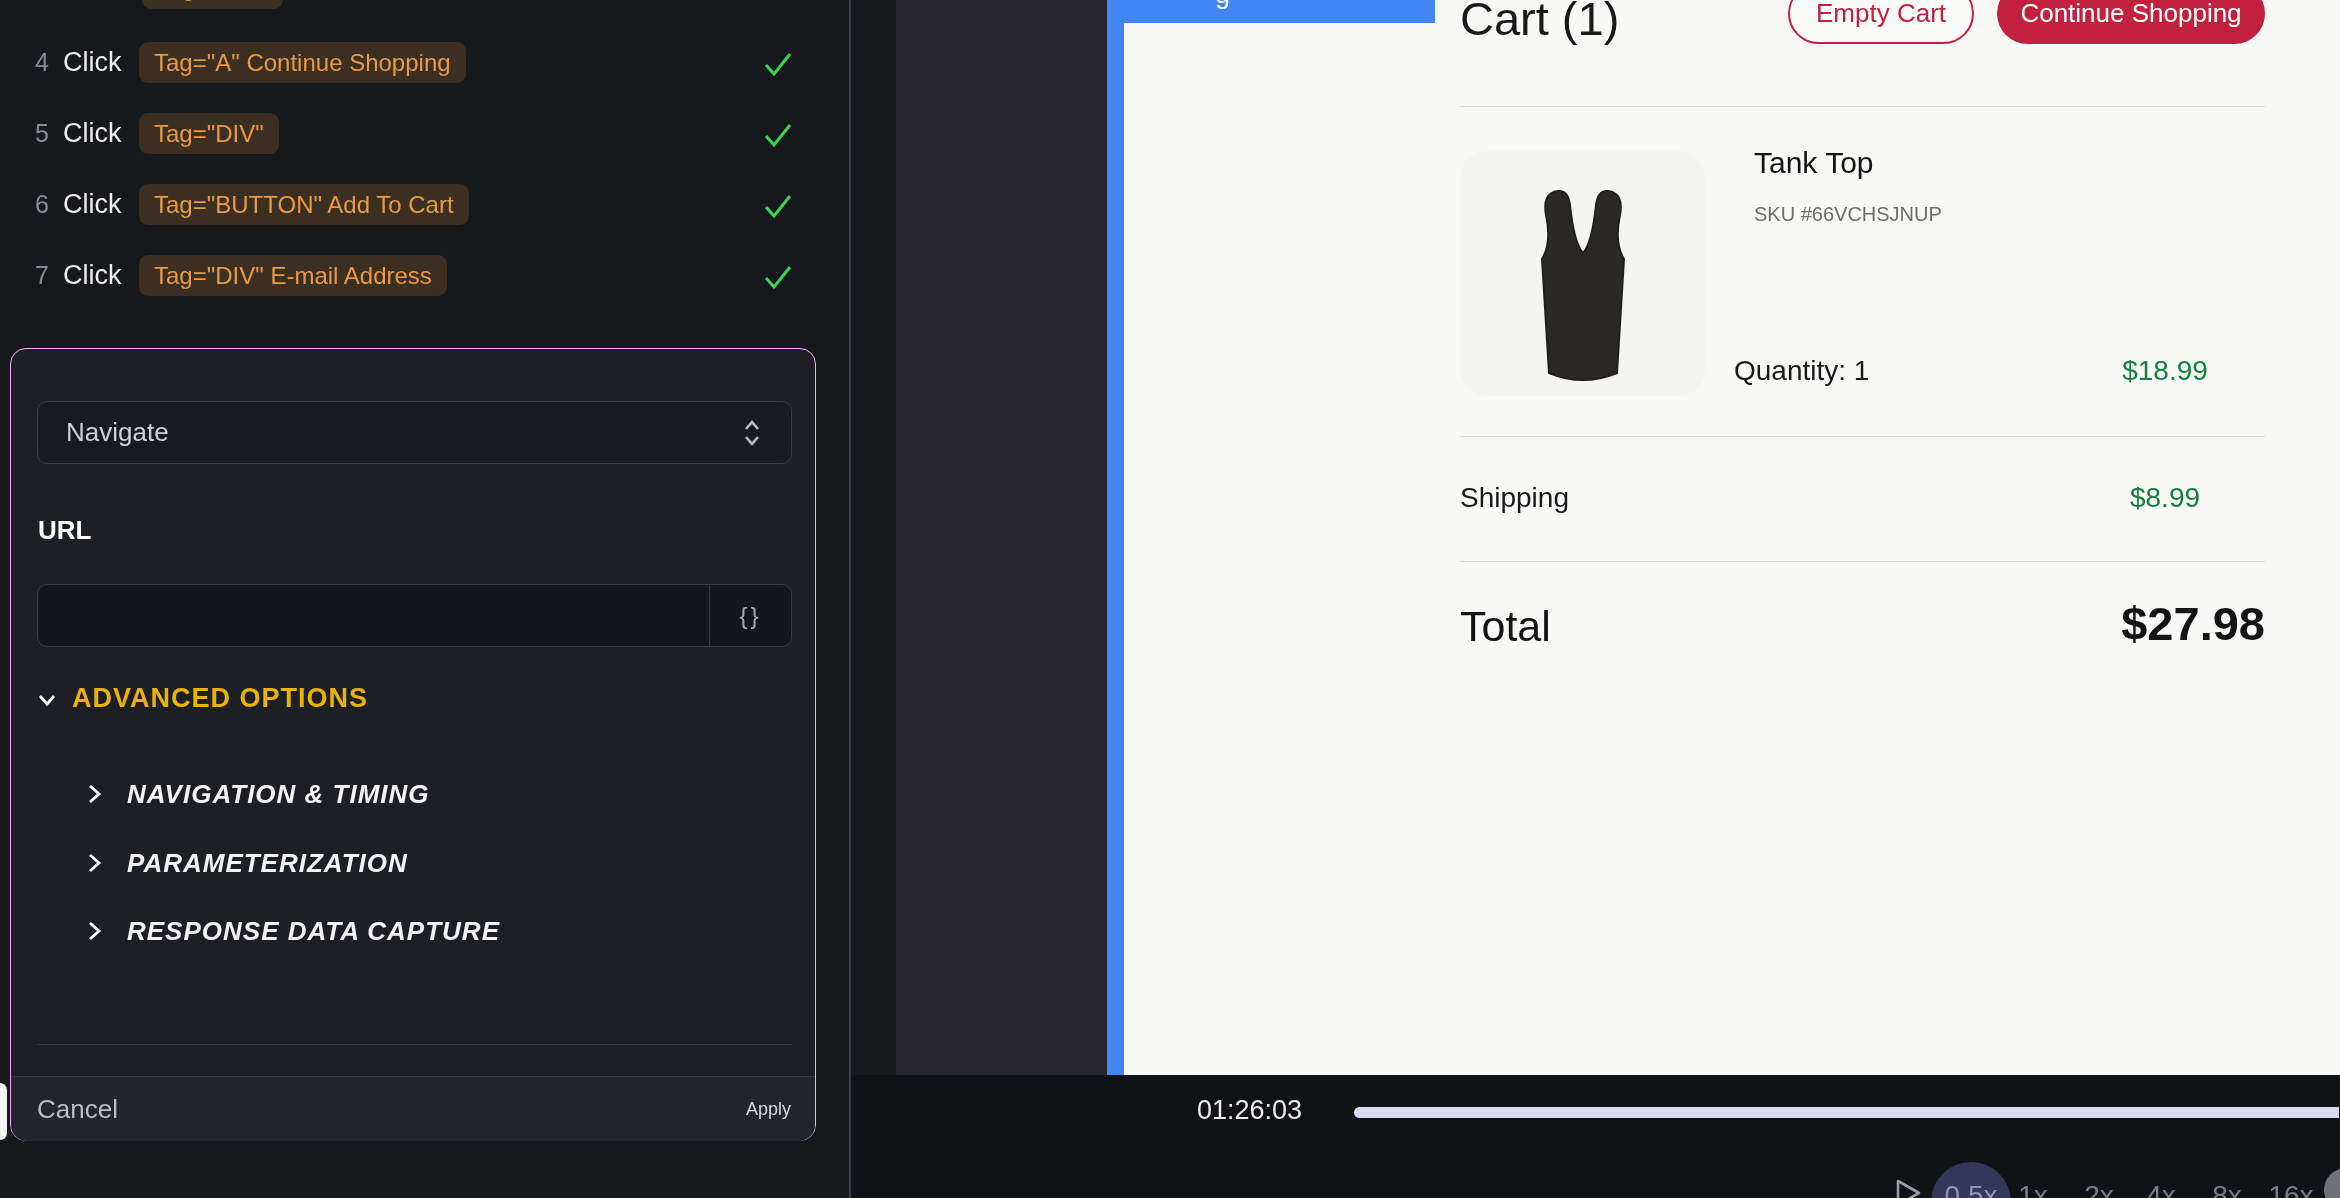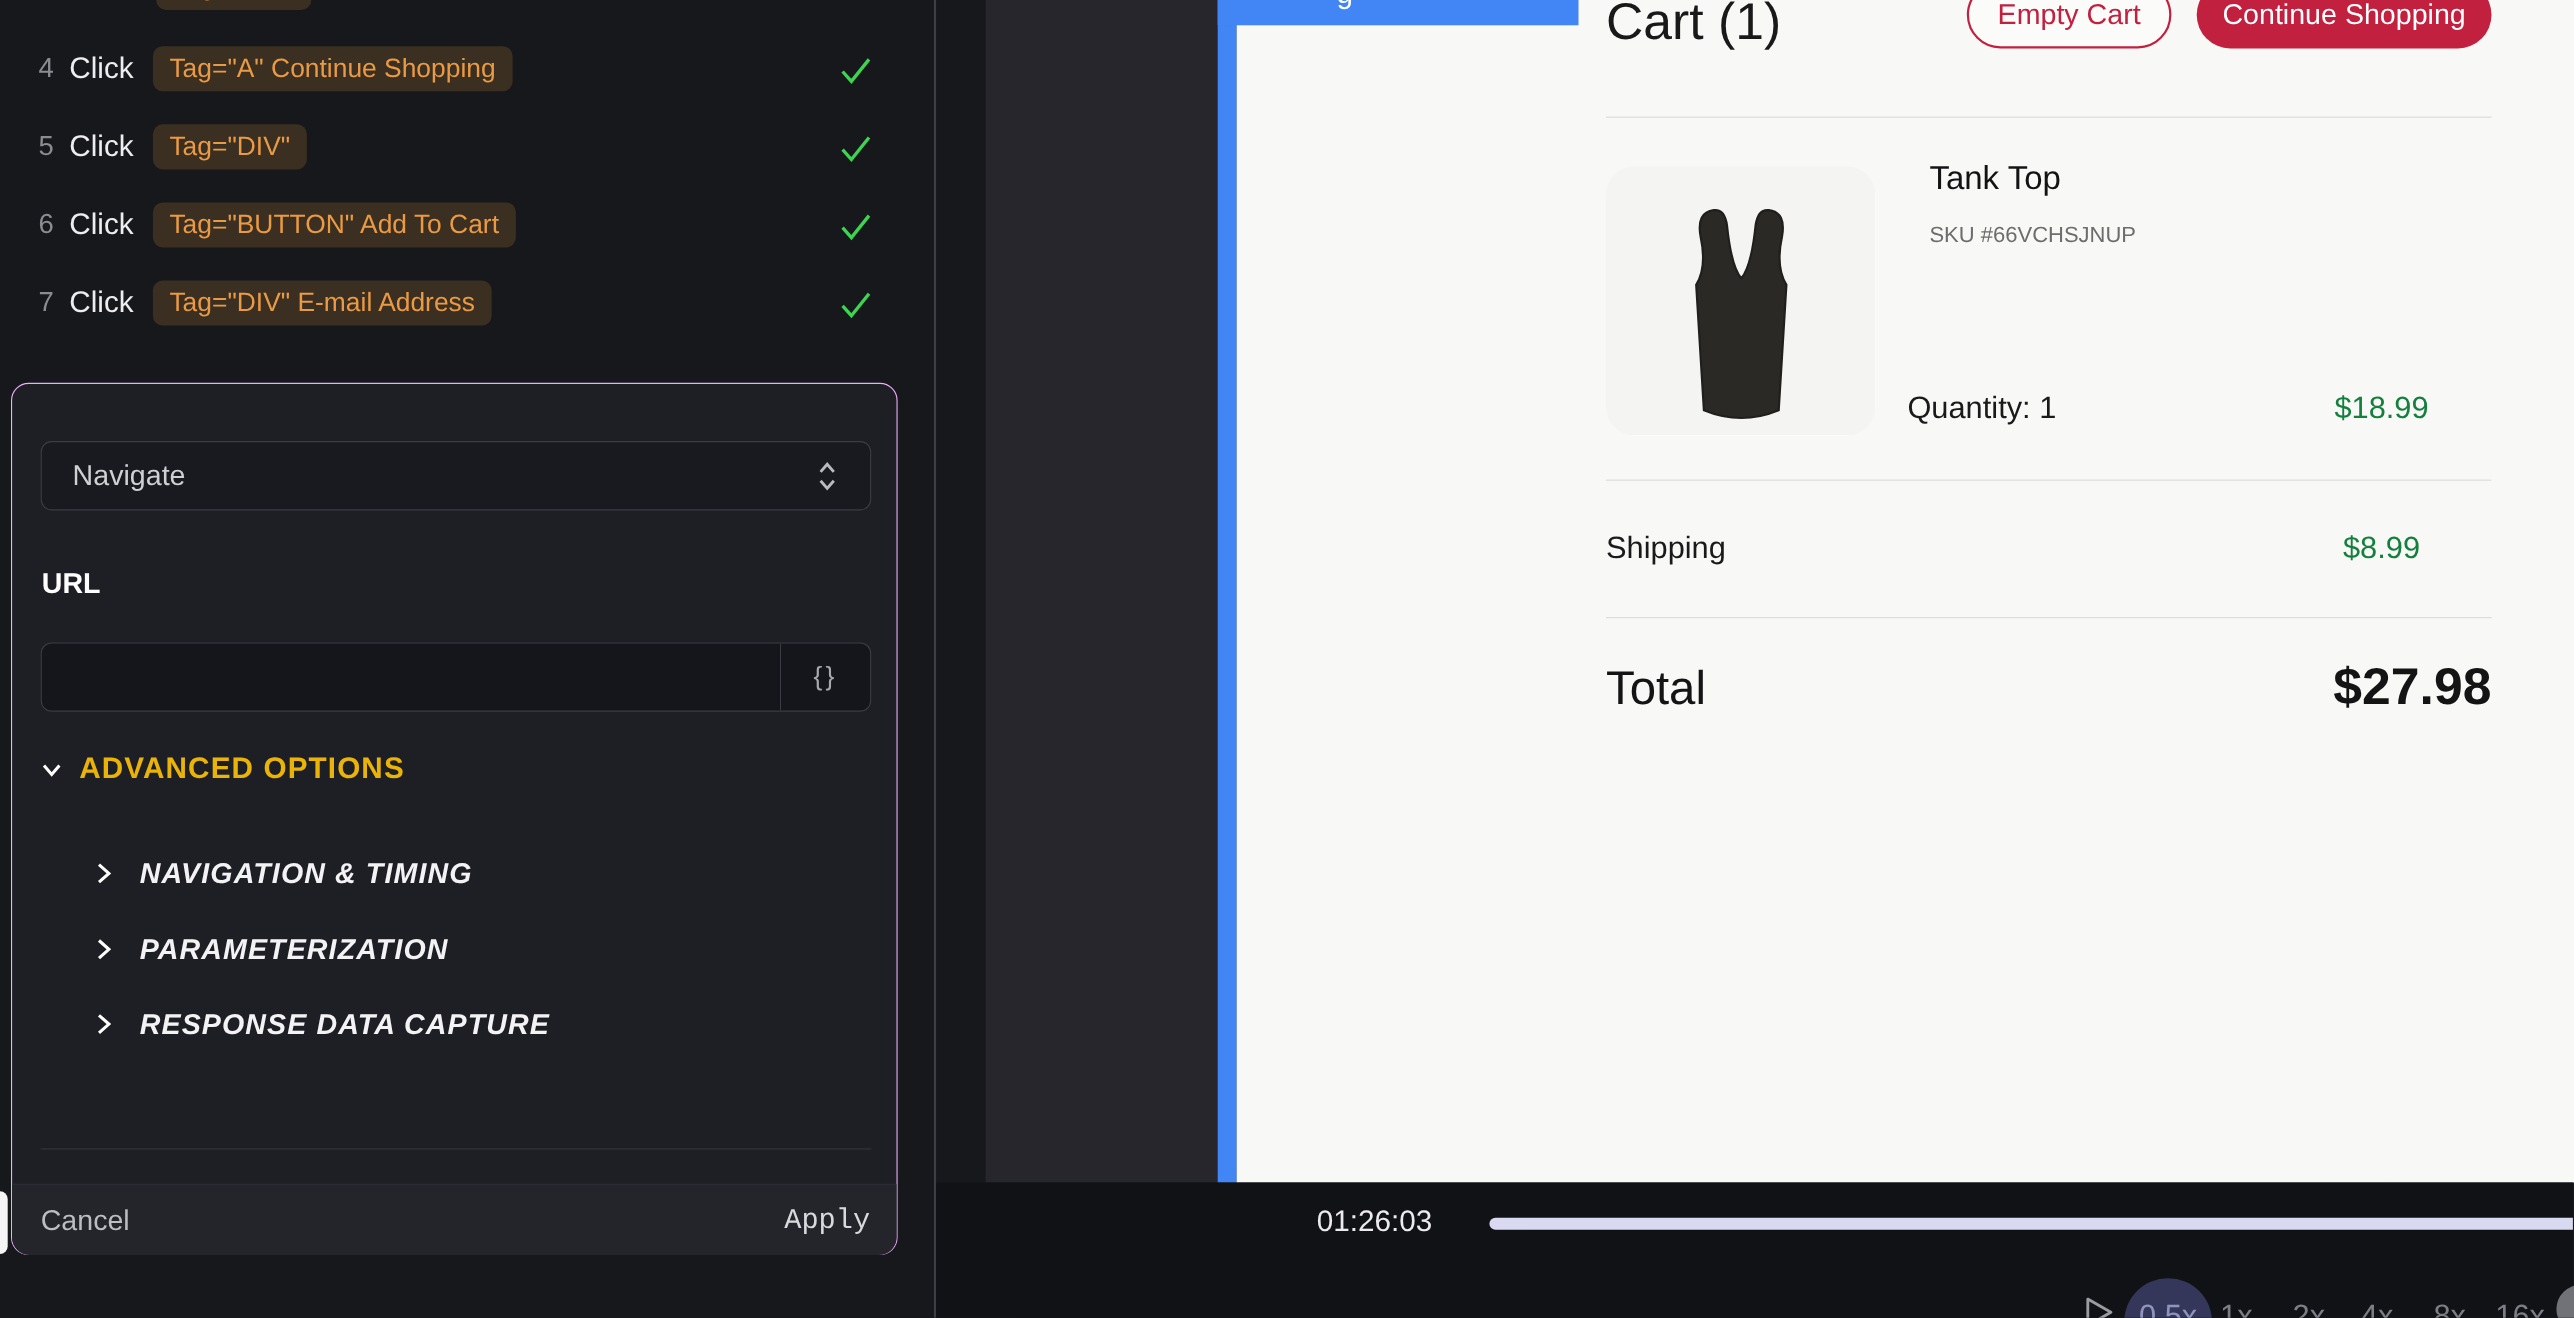--- a/index.html
+++ b/index.html
@@ -51,22 +51,22 @@
   .adv-section svg { position:absolute; left:0; top:3px; }
   .adv-section .lbl { position:absolute; left:44px; top:0; color:#f3f3f5; font-size:26px;
     font-weight:bold; letter-spacing:1px; white-space:nowrap;font-style:italic; }
   .panel-divider { position:absolute; left:26px; top:695px; width:755px; height:1px; background:#34353d; }
   .panel-footer { position:absolute; left:0; top:727px; width:804px; height:65px;
     background:#24252b; border-top:1px solid #34353d; border-radius:0 0 16px 16px; }
   .btn-cancel { position:absolute; left:26px; top:0; height:65px; line-height:65px;
     color:#bcbdc2; font-size:26px; cursor:pointer; background:none; border:none;
     font-family:"Liberation Sans", sans-serif; }
   .btn-apply { position:absolute; right:24px; top:0; height:65px; line-height:65px;
-    color:#d8d9dd; font-size:26px; cursor:pointer; background:none; border:none;
-    font-family:Liberation Mono, monospace; }
+    color:#d8d9dd; font-size:18px; cursor:pointer; background:none; border:none;
+    font-family:Liberation Sans, sans-serif; }
   .edge-sliver { position:absolute; left:0; top:1083px; width:7px; height:57px;
     background:#f5f5f6; border-radius:0 9px 9px 0; }
 
   
   .video-area { position:absolute; left:884px; top:0; width:1273px; height:1075px; background:#26262c;margin-left:12px; }
   .page-frame { position:absolute; left:228px; top:0; width:1228px; height:1075px; background:#f8f8f7; }
   .blue-stripe { position:absolute; left:211px; top:0; width:17px; height:1075px; background:#4285f4; }
   .blue-bar { position:absolute; left:211px; top:0; width:328px; height:23px; background:#4285f4; overflow:hidden; }
   .blue-bar span { position:absolute; left:108px; top:-21px; color:#ffffff; font-size:27px; }
 

